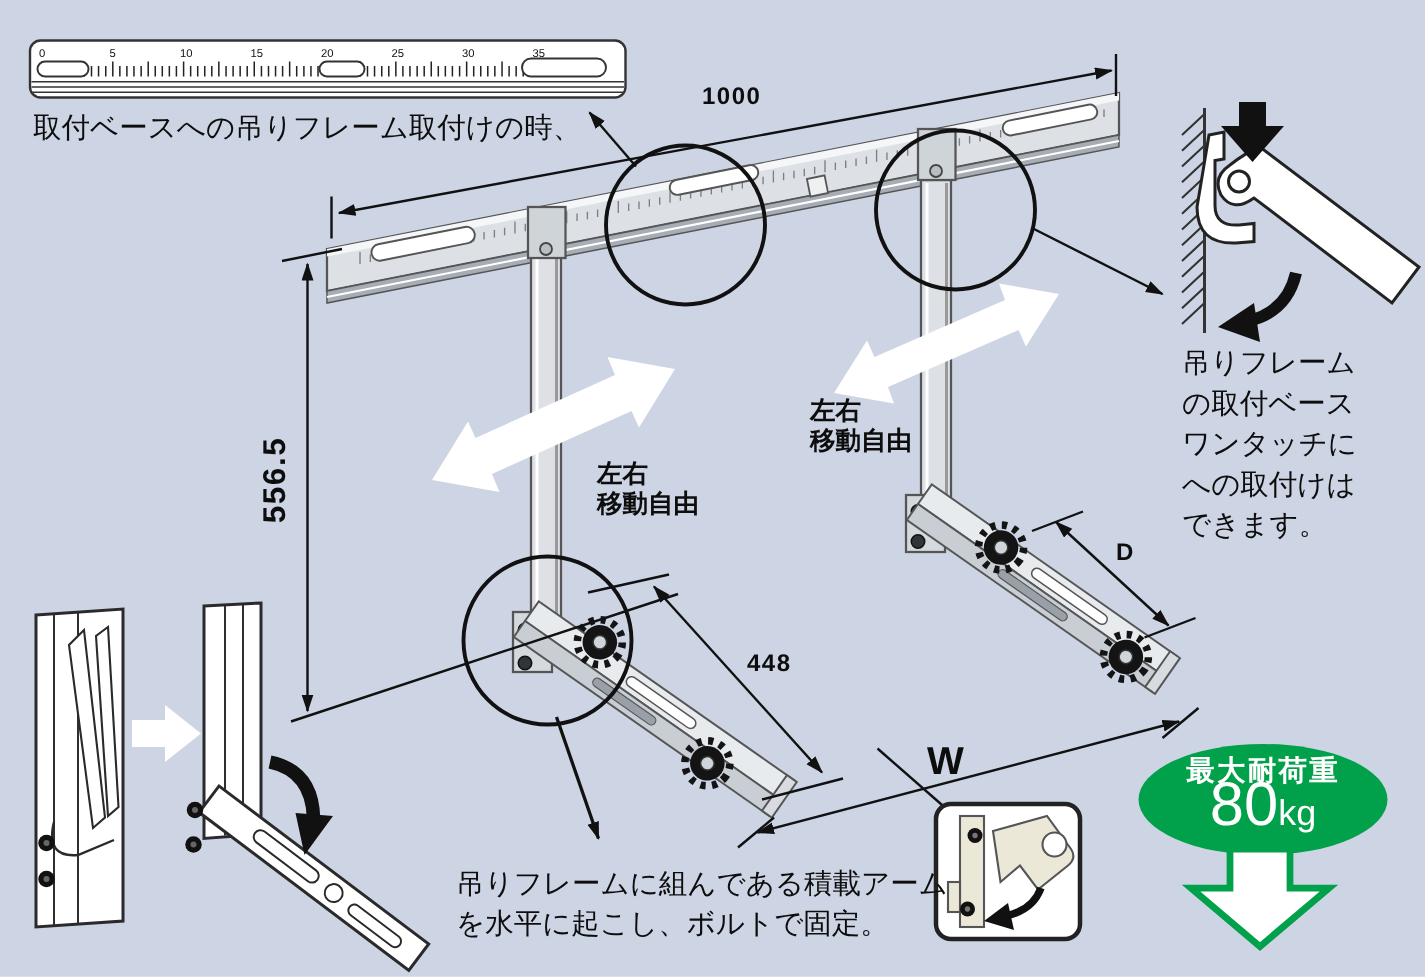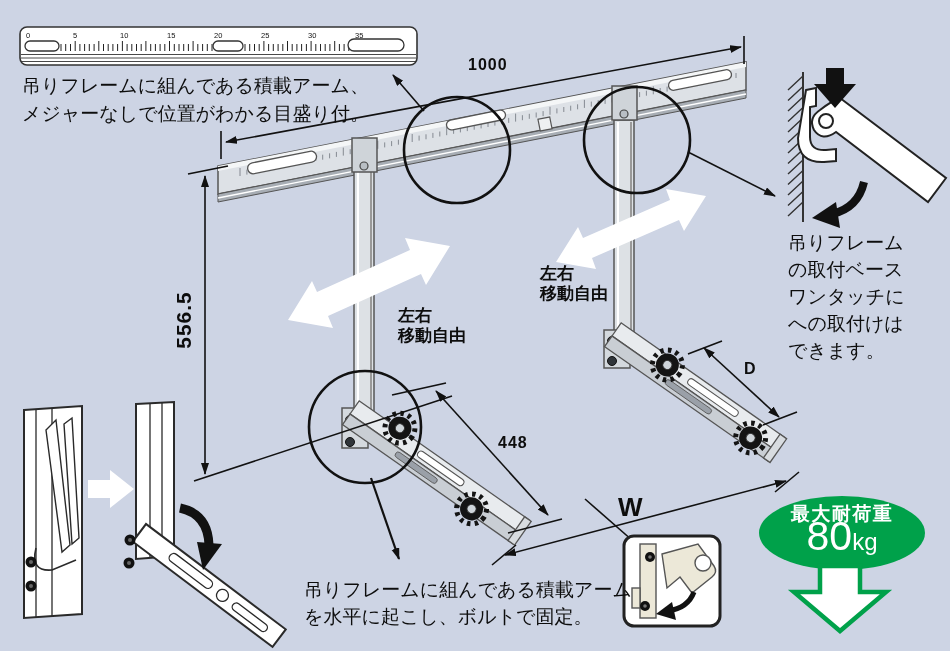--- a/index.html
+++ b/index.html
@@ -233,22 +233,21 @@
     <polygon points="672,602 656,614 676,620" fill="#111"></polygon>
   </g>
 
   <g>
     <ellipse cx="842" cy="533" rx="83" ry="37" fill="#00a14a"></ellipse>
     <path d="M820,566 L820,592 L794,592 L840,631 L886,592 L860,592 L860,566 Z" fill="#fff" stroke="#00a14a" stroke-width="4.5"></path>
   </g>
 </svg>
 
 <div class="lbl note" style="left:22px;top:72px;">
-  <div>吊りフレームに組んである積載アーム、</div>
-  <div>メジャーなしで位置がわかる目盛り付。</div>
+  <div>取付ベースへの吊りフレーム取付けの時、</div>
 </div>
 
 <div class="lbl dim" style="left:468px;top:56px;">1000</div>
 
 <div class="dimv">556.5</div>
 
 <div class="lbl move" style="left:398px;top:306px;">
   <div>左右</div>
   <div>移動自由</div>
 </div>

